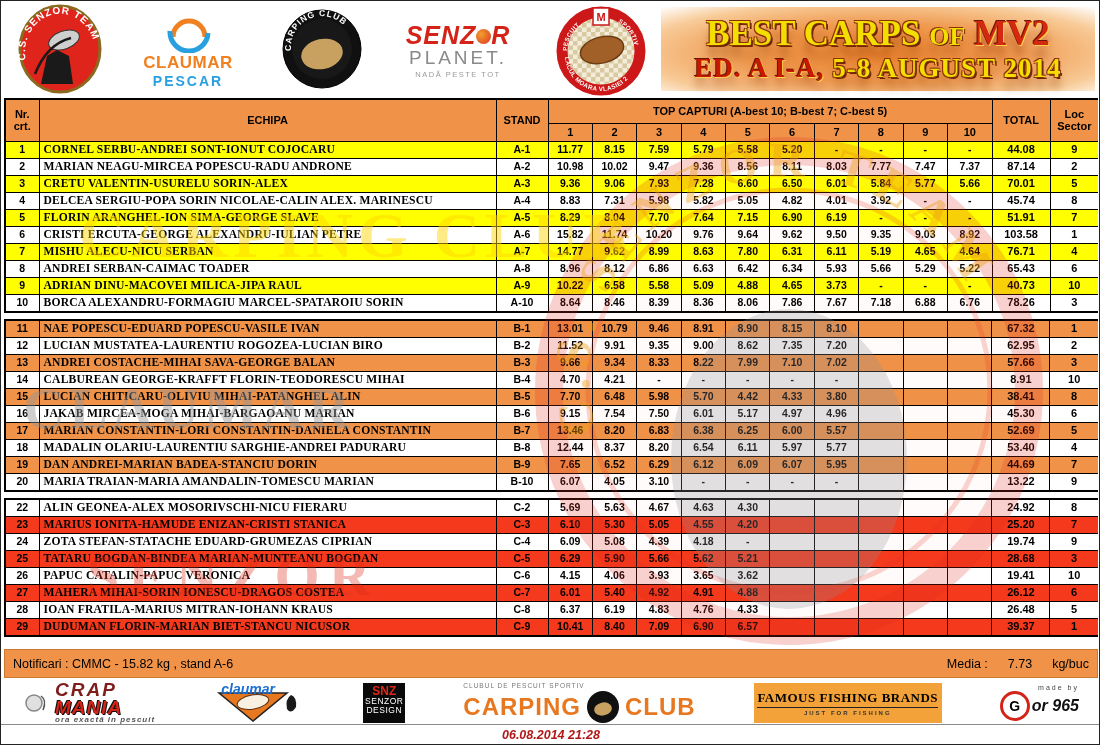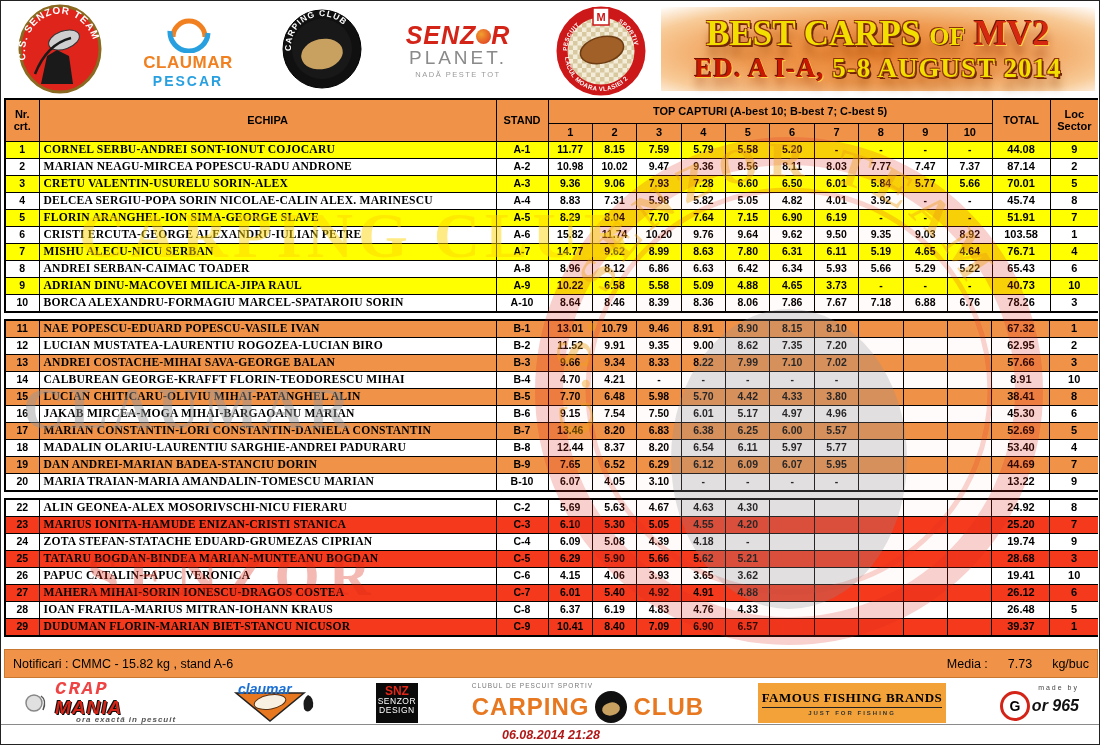--- a/index.html
+++ b/index.html
@@ -62,23 +62,23 @@
   .notif{position:absolute;top:648px;left:3px;width:1094px;height:29px;background:#F09349;
      border:1px solid #c87830;box-sizing:border-box;display:flex;align-items:center;
      justify-content:space-between;font-weight:normal;font-size:12.5px;color:#000;padding:0 8px;}
   .notif .media{display:flex;gap:20px;}
 
   
   .footer{position:absolute;top:681px;left:0;width:1100px;height:41px;background:#fff;
      display:flex;align-items:center;justify-content:space-between;padding:0 22px;box-sizing:border-box;}
   .f-item{display:flex;align-items:center;gap:6px;}
   .crap{font-style:italic;font-weight:bold;line-height:.92;text-align:left;}
-  .crap .c1{font-size:19px;color:#ef4444;letter-spacing:2px;font-family:Liberation Mono, monospace;}
+  .crap .c1{font-size:19px;color:#7f1d1d;letter-spacing:2px;}
   .crap .c2{font-size:19px;color:#d42418;text-shadow:-1px -1px 0 #111,1px 1px 0 #111;letter-spacing:1px;}
-  .crap .c3{font-size:8px;color:#555;font-style:italic;font-weight:bold;letter-spacing:1px;margin-left:21px;}
+  .crap .c3{font-size:8px;color:#555;font-style:italic;font-weight:bold;letter-spacing:1px;}
   .fclaumar{position:relative;width:92px;height:40px;}
   .fclaumar .txt{position:absolute;top:-2px;left:8px;color:#1a6fd4;font-weight:bold;font-style:italic;font-size:14px;}
   .snz{width:42px;height:40px;background:#0a0a0a;color:#fff;text-align:center;line-height:1.05;padding-top:2px;box-sizing:border-box;}
   .snz .s1{color:#e02818;font-weight:bold;font-size:12px;}
   .snz .s2,.snz .s3{font-size:8.5px;letter-spacing:.5px;}
   .fcarp{text-align:left;}
   .fcarp .top{font-size:6.5px;color:#777;letter-spacing:1px;margin-bottom:1px;}
   .fcarp .row{display:flex;align-items:center;gap:5px;}
   .fcarp .word{color:#e87820;font-weight:bold;font-size:24px;letter-spacing:1px;}
   .famous{background:#f2a238;width:188px;height:40px;display:flex;flex-direction:column;align-items:center;justify-content:center;}

